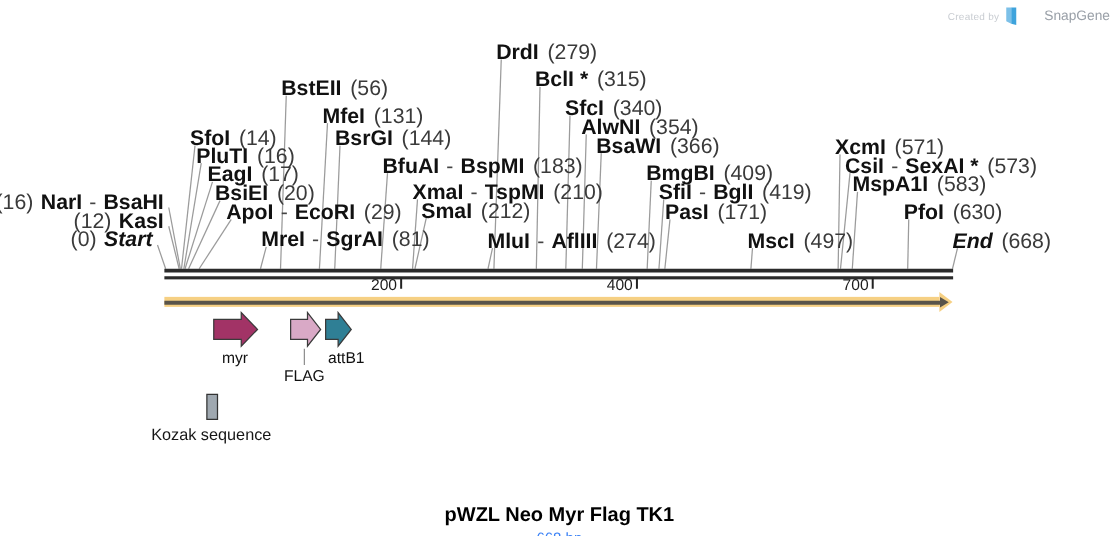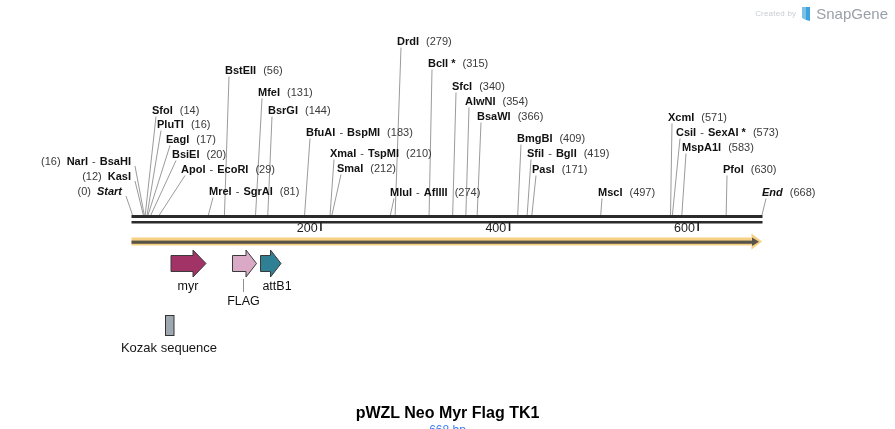--- a/index.html
+++ b/index.html
@@ -3,25 +3,25 @@
 <meta charset="utf-8">
 <style>
   html,body{margin:0;padding:0;background:#fff;}
   .canvas{
     position:relative;width:895px;height:429px;background:#ffffff;overflow:hidden;
     font-family:Liberation Sans, sans-serif;
   }
   
   .watermark{position:absolute;top:5px;right:7px;display:flex;align-items:center;gap:4px;}
   .created-by{font-size:8px;color:#c9cdd2;letter-spacing:.2px;}
-  .brand{font-size:15px;color:#9aa0a8;font-weight:500;}
+  .brand{font-size:11px;color:#9aa0a8;font-weight:500;margin-left:16px;}
   
   .site-label{
     position:absolute;white-space:nowrap;line-height:13px;
-    font-size:11px;font-weight:bold;color:#111;
+    font-size:17px;font-weight:bold;color:#111;
   }
   .site-label .dash{font-weight:normal;color:#444;padding:0 1px;}
   .site-label .pos{font-weight:normal;color:#3a3a3a;margin-left:7px;}
   .site-label .pos-first{font-weight:normal;color:#3a3a3a;margin-right:6px;}
   .site-label.italic .nm{font-style:italic;}
   .right-aligned{text-align:right;}
   
   .ruler-num{
     position:absolute;top:221px;width:60px;text-align:right;
     font-size:12.5px;color:#1d1d1d;font-weight:normal;
@@ -140,21 +140,21 @@
       <div class="site-label" style="top: 111px; left: 668px;"><span class="nm">XcmI</span><span class="pos">(571)</span></div>
       <div class="site-label" style="top: 126px; left: 676px;"><span class="nm">CsiI</span><span class="dash"> - </span><span class="nm">SexAI *</span><span class="pos">(573)</span></div>
       <div class="site-label" style="top: 141px; left: 682px;"><span class="nm">MspA1I</span><span class="pos">(583)</span></div>
       <div class="site-label" style="top: 163px; left: 723px;"><span class="nm">PfoI</span><span class="pos">(630)</span></div>
       <div class="site-label italic" style="top: 186px; left: 762px;"><span class="nm">End</span><span class="pos">(668)</span></div>
     </div>
 
   <div id="ruler-nums">
       <div class="ruler-num" style="left: 257.623px;">200</div>
       <div class="ruler-num" style="left: 446.246px;">400</div>
-      <div class="ruler-num" style="left: 634.868px;">600</div>
+      <div class="ruler-num" style="left: 634.868px;">700</div>
     </div>
 
   <div id="feature-labels">
       <div class="feature-label" style="left: 188px; top: 279px;">myr</div>
       <div class="feature-label" style="left: 243.5px; top: 294px;">FLAG</div>
       <div class="feature-label" style="left: 277px; top: 279px;">attB1</div>
     </div>
 
   <div class="kozak-label" style="left:169px;top:340px">Kozak sequence</div>
 

